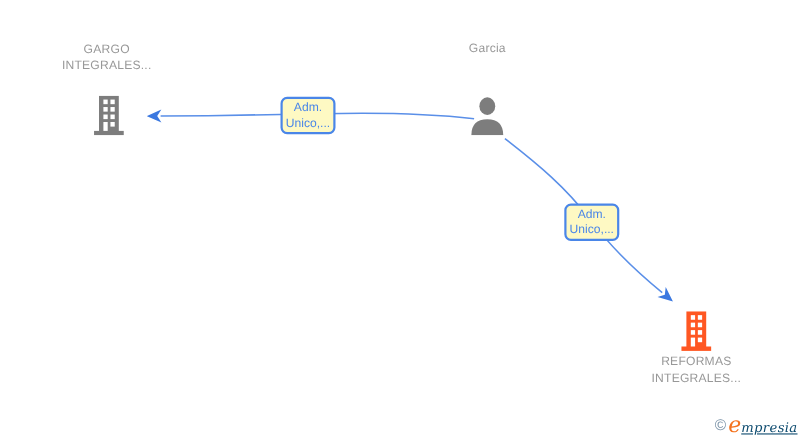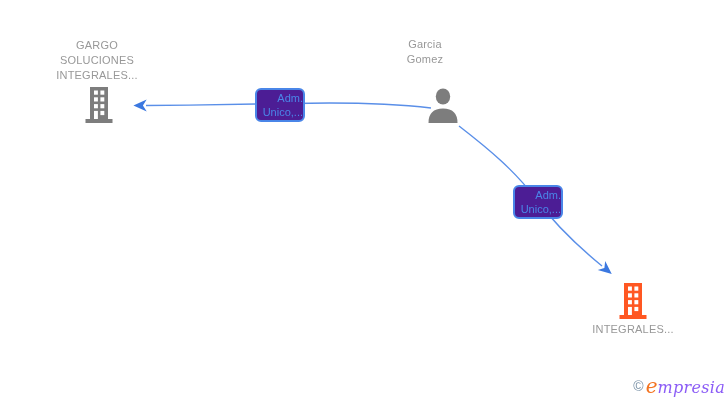--- a/index.html
+++ b/index.html
@@ -14,74 +14,72 @@
     position:absolute; text-align:center; font-size:11px; line-height:15px;
     color:#989898; letter-spacing:.2px; cursor:pointer;
   }
   .icon { position:absolute; display:block; }
   .icon.company-gray { color:#7d7d7d; }
   .icon.person-gray  { color:#7d7d7d; }
   .icon.company-orange { color:#ff5722; }
 
   .edge-label {
     position:absolute; width:50px; height:34px; box-sizing:border-box;
-    background:#4c1d95; border:2px solid #4a86e8; border-radius:6px;
+    background:#fef9c3; border:2px solid #4a86e8; border-radius:6px;
     color:#4a86e8; font-size:11px; line-height:14px;
-    display:flex; flex-direction:column; align-items:flex-end; justify-content:center;
+    display:flex; flex-direction:column; align-items:center; justify-content:center;
     cursor:pointer;
   }
 
   .logo {
     position:absolute; right:3px; bottom:2px; white-space:nowrap;
     font-family:"DejaVu Serif", serif; font-style:italic; user-select:none;
   }
   .logo .copy { font-family:"Liberation Sans", sans-serif; font-style:normal;
     color:#7b93a8; font-size:14px; vertical-align:2px; margin-right:2px; }
   .logo .e    { color:#f4731f; font-size:20px; }
-  .logo .rest { color:#8b5cf6; font-size:16px; letter-spacing:.3px; }
+  .logo .rest { color:#0c4a6e; font-size:12px; letter-spacing:.3px;text-decoration:underline; }
 </style>
 </head>
 <body>
 
 <div id="canvas">
 
   <svg id="edges" viewBox="0 0 728 400">
     <defs>
       <marker id="arrowhead" viewBox="0 0 10 10" refX="1" refY="5" markerWidth="10" markerHeight="10" orient="auto">
         <path d="M0.5,0.8 L10,5 L0.5,9.2 L3.2,5 Z" fill="#3b78e0"></path>
       </marker>
     </defs>
     <path d="M 431 108 C 380 102, 330 102.5, 290 103.5 C 250 104.5, 195 105.2, 146 105.5" fill="none" stroke="#5a8fe8" stroke-width="1.4" marker-end="url(#arrowhead)"></path>
     <path d="M 459 126 C 490 150, 515 171, 536 199 C 557 227, 580 248, 602 266" fill="none" stroke="#5a8fe8" stroke-width="1.4" marker-end="url(#arrowhead)"></path>
   </svg>
 
   <div class="node">
     <div class="node-label" style="left:17px; top:26px; width:160px;margin-top:12px;">
       <div>GARGO</div>
-      <div>SOLUCIONES</div>
       <div>INTEGRALES...</div>
     </div>
     <svg class="icon company-gray" style="left:84px; top:87px;" width="30" height="36" viewBox="0 0 30 36">
       <rect x="6" y="0" width="18" height="33" fill="currentColor"></rect>
       <rect x="1.5" y="32" width="27" height="4" fill="currentColor"></rect>
       <rect x="10" y="3.5" width="3.9" height="4.2" fill="#ffffff"></rect>
       <rect x="16.4" y="3.5" width="3.9" height="4.2" fill="#ffffff"></rect>
       <rect x="10" y="10.3" width="3.9" height="4.2" fill="#ffffff"></rect>
       <rect x="16.4" y="10.3" width="3.9" height="4.2" fill="#ffffff"></rect>
       <rect x="10" y="17.1" width="3.9" height="4.2" fill="#ffffff"></rect>
       <rect x="16.4" y="17.1" width="3.9" height="4.2" fill="#ffffff"></rect>
       <rect x="16.4" y="23.9" width="3.9" height="4.2" fill="#ffffff"></rect>
       <rect x="10" y="23.9" width="3.9" height="8.1" fill="#ffffff"></rect>
     </svg>
   </div>
 
   <div class="node">
-    <div class="node-label" style="left:365px; top:37px; width:120px;">
+    <div class="node-label" style="left:383px; top:37px; width:120px;">
       <div>Garcia</div>
-      <div>Gomez</div>
     </div>
     <svg class="icon person-gray" style="left:427px; top:87px;" width="32" height="36" viewBox="0 0 32 36">
       <ellipse cx="16" cy="9.5" rx="7.2" ry="8" fill="currentColor"></ellipse>
       <path d="M1.5 36 Q1.5 21.5 16 21.5 Q30.5 21.5 30.5 36 Z" fill="currentColor"></path>
     </svg>
   </div>
 
   <div class="node">
     <svg class="icon company-orange" style="left:618px; top:283px;" width="30" height="36" viewBox="0 0 30 36">
       <rect x="6" y="0" width="18" height="33" fill="currentColor"></rect>
@@ -89,20 +87,21 @@
       <rect x="10" y="3.5" width="3.9" height="4.2" fill="#ffffff"></rect>
       <rect x="16.4" y="3.5" width="3.9" height="4.2" fill="#ffffff"></rect>
       <rect x="10" y="10.3" width="3.9" height="4.2" fill="#ffffff"></rect>
       <rect x="16.4" y="10.3" width="3.9" height="4.2" fill="#ffffff"></rect>
       <rect x="10" y="17.1" width="3.9" height="4.2" fill="#ffffff"></rect>
       <rect x="16.4" y="17.1" width="3.9" height="4.2" fill="#ffffff"></rect>
       <rect x="16.4" y="23.9" width="3.9" height="4.2" fill="#ffffff"></rect>
       <rect x="10" y="23.9" width="3.9" height="8.1" fill="#ffffff"></rect>
     </svg>
     <div class="node-label" style="left:563px; top:322px; width:140px;">
+      <div>REFORMAS</div>
       <div>INTEGRALES...</div>
     </div>
   </div>
 
   <div class="edge-label" style="left:255px; top:88px;">
     <span>Adm.</span>
     <span>Unico,...</span>
   </div>
 
   <div class="edge-label" style="left:513px; top:185px;">

